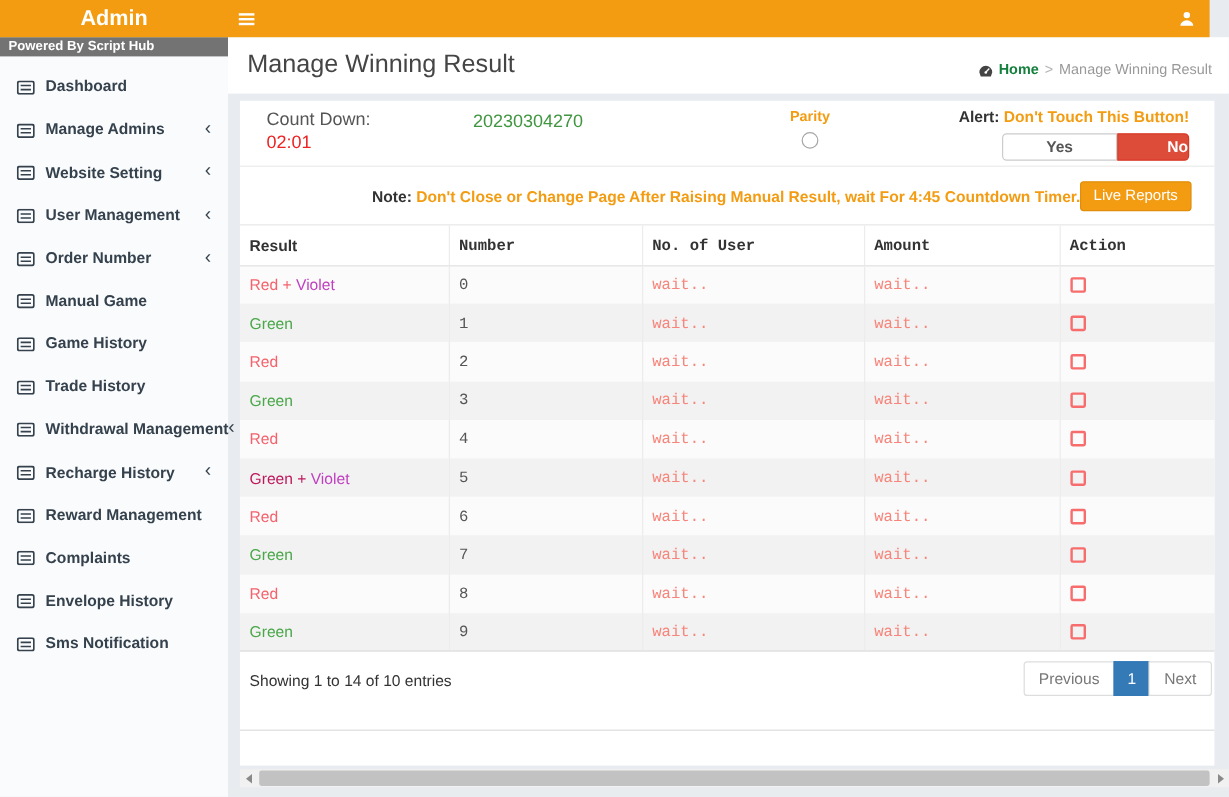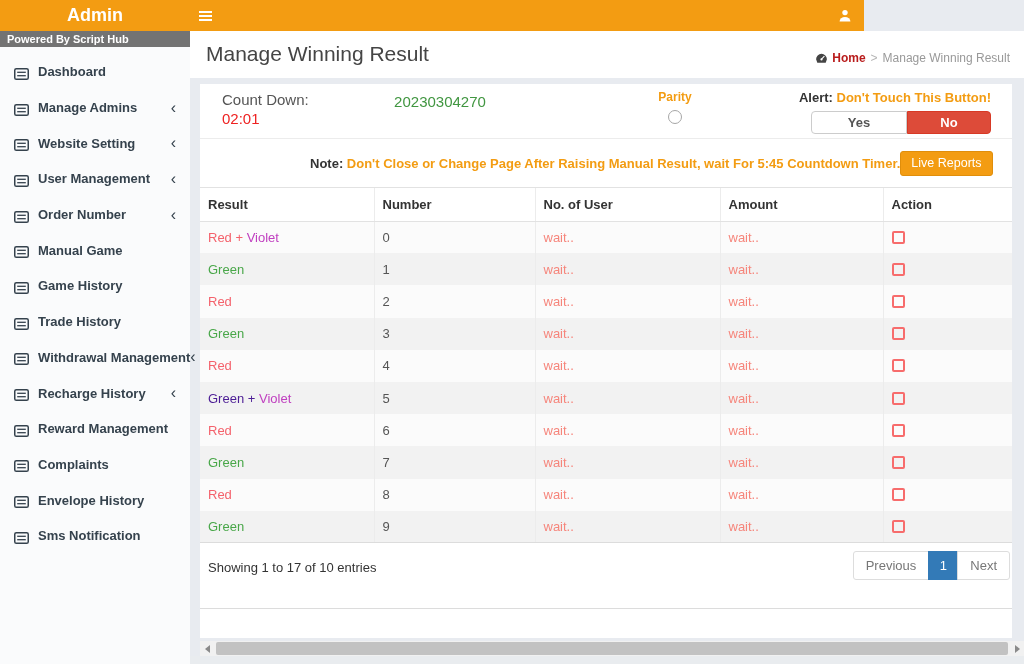--- a/index.html
+++ b/index.html
@@ -1,20 +1,20 @@
 <!DOCTYPE html>
 <html><head>
 <meta charset="utf-8">
 <style>
   * { margin:0; padding:0; box-sizing:border-box; }
   html,body { width:1024px; height:664px; overflow:hidden;
     font-family:"Liberation Sans", sans-serif; background:#e8ebf0; }
 
   
-  .top-header { position:absolute; left:0; top:0; width:864px; height:31px; background:#f39c12; z-index:30; display:flex; }
+  .top-header { position:absolute; left:0; top:0; width:1008px; height:31px; background:#f39c12; z-index:30; display:flex; }
   .brand { width:190px; height:31px; display:flex; align-items:center; justify-content:center;
     color:#fff; font-size:18px; font-weight:bold; }
   .hamburger { width:40px; height:31px; display:flex; align-items:center; cursor:pointer; padding-left:9px; }
   .hamburger .bars { display:flex; flex-direction:column; gap:2px; }
   .hamburger .bars i { display:block; width:13px; height:2px; background:#fff; }
   .header-right { margin-left:auto; display:flex; align-items:center; padding-right:12px; }
 
   
   .sidebar { position:absolute; left:0; top:31px; width:190px; height:633px; background:#fafbfc; z-index:20; }
   .powered { height:16px; background:#737373; color:#fff; font-size:11px; font-weight:bold;
@@ -23,21 +23,21 @@
   .menu li { height:35.7px; display:flex; align-items:center; padding:0 14px; cursor:pointer; }
   .menu li .mi-icon { width:15px; height:12px; margin-right:9px; flex:none; }
   .menu li .mi-label { flex:1; font-size:13px; font-weight:bold; color:#35424d; white-space:nowrap; }
   .menu li .mi-chevron { font-size:16px; color:#35424d; line-height:1; }
 
   
   .title-band { position:absolute; left:190px; top:31px; width:834px; height:47px; background:#fff; }
   .page-title { position:absolute; left:16px; top:11px; font-size:21px; color:#454545; }
   .breadcrumb { position:absolute; right:14px; top:20px; font-size:12px; color:#999;
     display:flex; align-items:center; gap:5px; white-space:nowrap; }
-  .crumb-home { display:flex; align-items:center; gap:4px; color:#b91c1c; font-weight:bold; cursor:pointer; }
+  .crumb-home { display:flex; align-items:flex-end; gap:4px; color:#15803d; font-weight:bold; cursor:pointer; }
   .crumb-sep { color:#b5b5b5; }
 
   
   .card { position:absolute; left:200px; top:84px; width:812px; height:554px; background:#fff; }
 
   .panel-row { position:relative; height:54px; }
   .blk-label { font-size:15px; color:#555; }
   .pr-count { position:absolute; left:22px; top:7px; }
   .pr-count .val { font-size:15px; margin-top:2px; }
   .pr-period { position:absolute; left:160px; top:7px; width:160px; text-align:center; }
@@ -45,39 +45,39 @@
   .pr-parity { position:absolute; left:420px; top:6px; width:110px; text-align:center; }
   .pr-parity .parity-label { font-size:12px; font-weight:bold; }
   .radio { width:14px; height:14px; border:1px solid #a6a6a6; border-radius:50%; background:#fff;
     margin:6px auto 0 auto; cursor:pointer; }
   .pr-alert { position:absolute; right:21px; top:6px; text-align:right; }
   .alert-line { font-size:13px; font-weight:bold; color:#333; white-space:nowrap; }
   .alert-line .warn { }
   .btn-group { margin-top:6px; display:inline-flex; border-radius:4px; }
   .btn-yes { width:96px; height:23px; background:#fff; border:1px solid #ccc; border-radius:4px 0 0 4px;
     font-size:13px; font-weight:bold; color:#555; cursor:pointer; font-family:inherit; }
-  .btn-no { width:84px; height:23px; background:#dd4b39; border:1px solid #d73925; border-radius:0 4px 4px 0;
-    font-size:13px; font-weight:bold; color:#fff; cursor:pointer; font-family:inherit; }
+  .btn-no { width:60px; height:23px; background:#dd4b39; border:1px solid #d73925; border-radius:0 4px 4px 0;
+    font-size:13px; font-weight:bold; color:#fff; cursor:pointer; font-family:inherit;text-align:right; }
 
   .note-row { height:50px; border-top:1px solid #ececec; border-bottom:1px solid #e2e2e2;
     display:flex; align-items:center; }
   .note-spacer { width:110px; flex:none; }
   .note-text { flex:1; text-align:center; font-size:13px; font-weight:bold; white-space:nowrap; }
   .note-prefix { color:#333; }
   .live-btn { flex:none; margin-right:115px; height:25px; padding:0 10px; background:#f39c12;
     border:1px solid #e08e0b; border-radius:3px; color:#fff; font-size:12.5px; cursor:pointer; font-family:inherit; }
 
   table.results { width:812px; border-collapse:collapse; table-layout:fixed; }
   table.results col.c1{width:174px} table.results col.c2{width:161px}
   table.results col.c3{width:185px} table.results col.c4{width:163px}
   table.results col.c5{width:129px}
   table.results th { height:33px; text-align:left; padding:0 8px; font-size:13px; color:#333;
     background:#fff; border-bottom:1px solid #e2e2e2; }
   table.results td { height:32.2px; padding:0 8px; font-size:13px; color:#555; }
-  table.results th + th, table.results td + td { border-left:1px solid #ececec; }
+  table.results th + th, table.results td + td { border-left:1px solid #ececec;font-family:Liberation Mono, monospace; }
   tr.odd td { background:#fbfbfb; }
   tr.even td { background:#f2f2f2; }
   tbody tr:last-child td { border-bottom:1px solid #dcdcdc; }
   .chk { width:13px; height:13px; border:2px solid #f76c6c; border-radius:2px; background:transparent; cursor:pointer; }
 
   .table-footer { position:relative; height:50px; }
   .showing { position:absolute; left:8px; top:17px; font-size:13px; color:#333; }
   .pagination { position:absolute; right:2px; top:8px; display:flex; }
   .pg-btn { height:29px; padding:0 12px; background:#fff; border:1px solid #ddd; color:#777;
     font-size:13px; cursor:pointer; font-family:inherit; }
@@ -321,21 +321,21 @@
         <button class="btn-yes">Yes</button>
         <button class="btn-no">No</button>
       </div>
     </div>
   </div>
 
   <div class="note-row">
     <div class="note-spacer"></div>
     <div class="note-text">
       <span class="note-prefix">Note:</span>
-      <span style="color:#f39c12;">Don't Close or Change Page After Raising Manual Result, wait For 5:45 Countdown Timer.</span>
+      <span style="color:#f39c12;">Don't Close or Change Page After Raising Manual Result, wait For 4:45 Countdown Timer.</span>
     </div>
     <button class="live-btn">Live Reports</button>
   </div>
 
   <table class="results">
     <colgroup>
         <col class="c1">
         <col class="c2">
         <col class="c3">
         <col class="c4">
@@ -390,21 +390,21 @@
         <tr class="odd">
           <td><span style="color: rgb(244, 98, 108);">Red</span></td>
           <td>4</td>
           <td style="color: rgb(246, 133, 123);">wait..</td>
           <td style="color: rgb(246, 133, 123);">wait..</td>
           <td>
             <div class="chk"></div>
           </td>
         </tr>
         <tr class="even">
-          <td><span style="color: #4c1d95;">Green + </span><span style="color: rgb(192, 64, 192);">Violet</span></td>
+          <td><span style="color: #be185d;">Green + </span><span style="color: rgb(192, 64, 192);">Violet</span></td>
           <td>5</td>
           <td style="color: rgb(246, 133, 123);">wait..</td>
           <td style="color: rgb(246, 133, 123);">wait..</td>
           <td>
             <div class="chk"></div>
           </td>
         </tr>
         <tr class="odd">
           <td><span style="color: rgb(244, 98, 108);">Red</span></td>
           <td>6</td>
@@ -438,21 +438,21 @@
           <td style="color: rgb(246, 133, 123);">wait..</td>
           <td style="color: rgb(246, 133, 123);">wait..</td>
           <td>
             <div class="chk"></div>
           </td>
         </tr>
       </tbody>
   </table>
 
   <div class="table-footer">
-    <span class="showing">Showing 1 to 17 of 10 entries</span>
+    <span class="showing">Showing 1 to 14 of 10 entries</span>
     <div class="pagination">
       <button class="pg-btn pg-prev">Previous</button>
       <button class="pg-btn pg-page">1</button>
       <button class="pg-btn pg-next">Next</button>
     </div>
   </div>
 
   <div class="card-divider"></div>
 </div>
 

